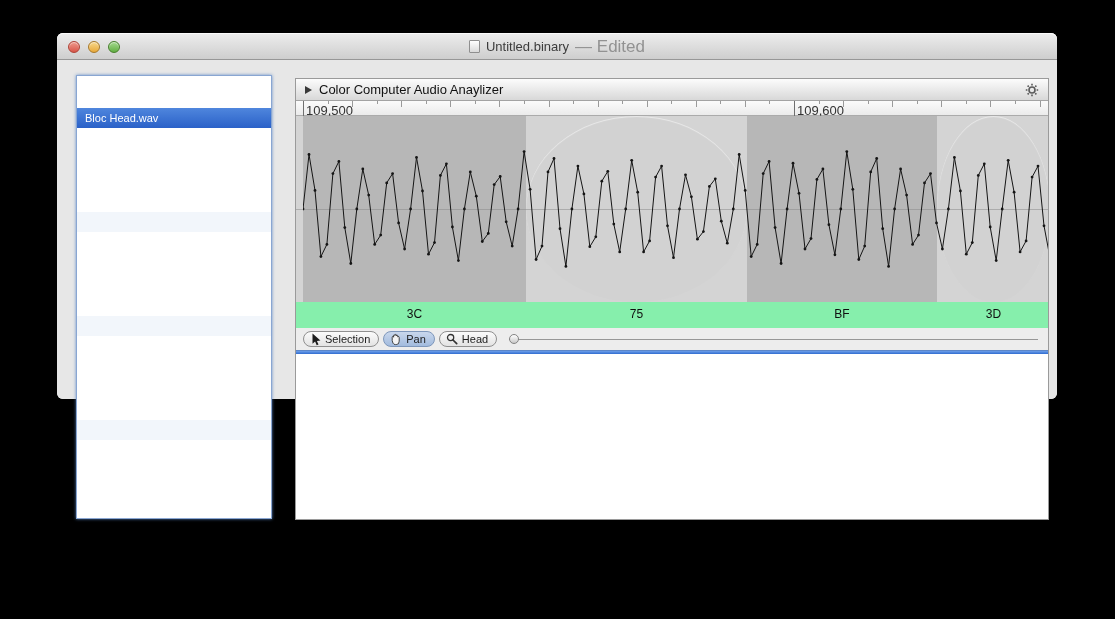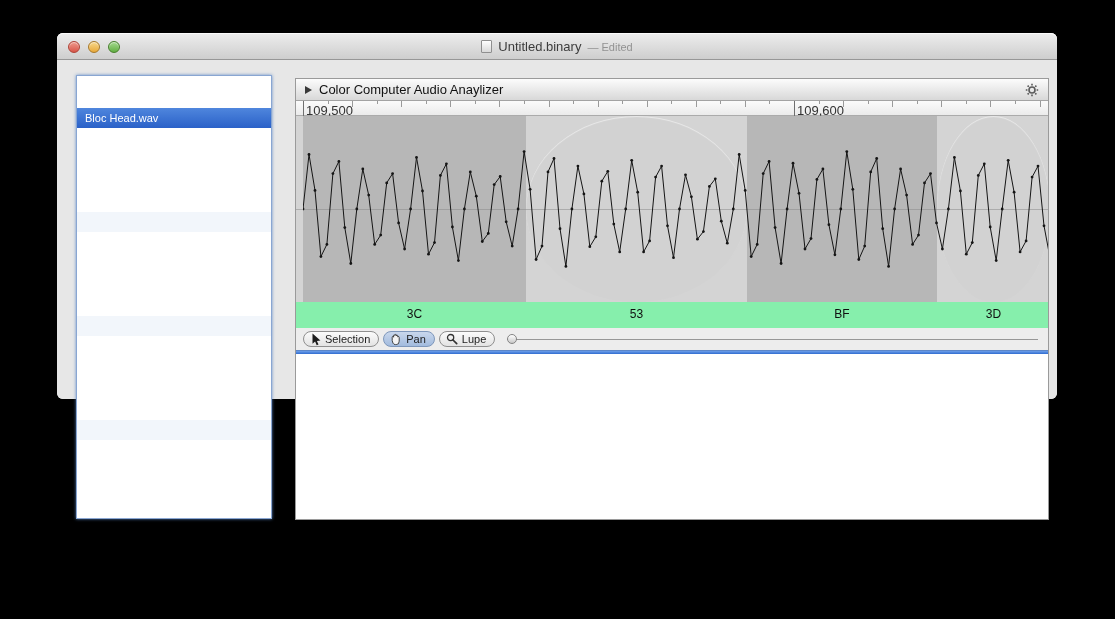--- a/index.html
+++ b/index.html
@@ -17,21 +17,21 @@
   .traffic { position:absolute; left:11px; top:8px; display:flex; gap:8px; }
   .light { width:12px; height:12px; border-radius:50%; box-shadow:inset 0 1px 1px rgba(255,255,255,.55); }
   .light.close { background:linear-gradient(#ef9a8c,#d8564a); border:1px solid #ae4337; }
   .light.min   { background:linear-gradient(#f8d88b,#e8a93a); border:1px solid #a7792a; }
   .light.zoom  { background:linear-gradient(#a4da8f,#62af43); border:1px solid #477f2c; }
   .twrap { position:absolute; left:0; right:0; top:0; height:27px;
            display:flex; align-items:center; justify-content:center; gap:6px; }
   .doc-icon { width:11px; height:13px; background:linear-gradient(#ffffff,#d9d9d9);
               border:1px solid #8f8f8f; border-radius:1px; }
   .ttitle { font-size:13px; color:#3c3c3c; }
-  .tsuffix { font-size:11px; color:#929292; }
+  .tsuffix { font-size:17px; color:#929292; }
 
   .content { position:absolute; top:27px; left:0; right:0; bottom:0;
              background:#e7e7e7; border-radius:0 0 6px 6px; }
 
   
   .sidebar { position:absolute; left:19px; top:15px; width:196px; height:444px;
              background:#fff; border:1px solid #89a6d2; overflow:hidden;
              box-shadow:0 0 3px rgba(90,135,200,.9); }
   .srow { height:20px; line-height:20px; padding-left:8px; font-size:11px; color:#222;margin-top:32px; }
   .srow.alt { background:#f2f6fb; }
@@ -313,21 +313,21 @@
             <circle cx="723.1" cy="124.9" r="1.4" fill="#151515"></circle>
             <circle cx="729.1" cy="61.1" r="1.4" fill="#151515"></circle>
             <circle cx="735.0" cy="50.1" r="1.4" fill="#151515"></circle>
             <circle cx="741.0" cy="109.8" r="1.4" fill="#151515"></circle>
             <circle cx="747.0" cy="141.7" r="1.4" fill="#151515"></circle>
           </svg>
         </div>
 
       <div class="band-labels">
           <div class="blabel" style="left: 118.5px;">3C</div>
-          <div class="blabel" style="left: 340.5px;">53</div>
+          <div class="blabel" style="left: 340.5px;">75</div>
           <div class="blabel" style="left: 546px;">BF</div>
           <div class="blabel" style="left: 697.5px;">3D</div>
         </div>
 
       <div class="toolrow">
         <div style="display:flex;align-items:center">
             <div class="tool">
               <span class="ticon">
                 <svg width="11" height="13" viewBox="0 0 11 13">
                   <path d="M2.5 0.5 L2.5 10.8 L5.1 8.5 L6.7 12.2 L8.5 11.4 L6.9 7.9 L10.4 7.6 Z" fill="#1c1c1c"></path>
@@ -343,21 +343,21 @@
               </span>
               <span>Pan</span>
             </div>
             <div class="tool">
               <span class="ticon">
                 <svg width="12" height="12" viewBox="0 0 12 12">
                   <circle cx="4.6" cy="4.6" r="3.1" fill="none" stroke="#333" stroke-width="1.3"></circle>
                   <line x1="7" y1="7" x2="10.7" y2="10.7" stroke="#333" stroke-width="1.7" stroke-linecap="round"></line>
                 </svg>
               </span>
-              <span>Lupe</span>
+              <span>Head</span>
             </div>
           </div>
         <div class="slider-track">
           <div class="slider-knob" style="left: 0%;"></div>
         </div>
       </div>
 
       <div class="splitter"></div>
       <div class="lower"></div>
 

